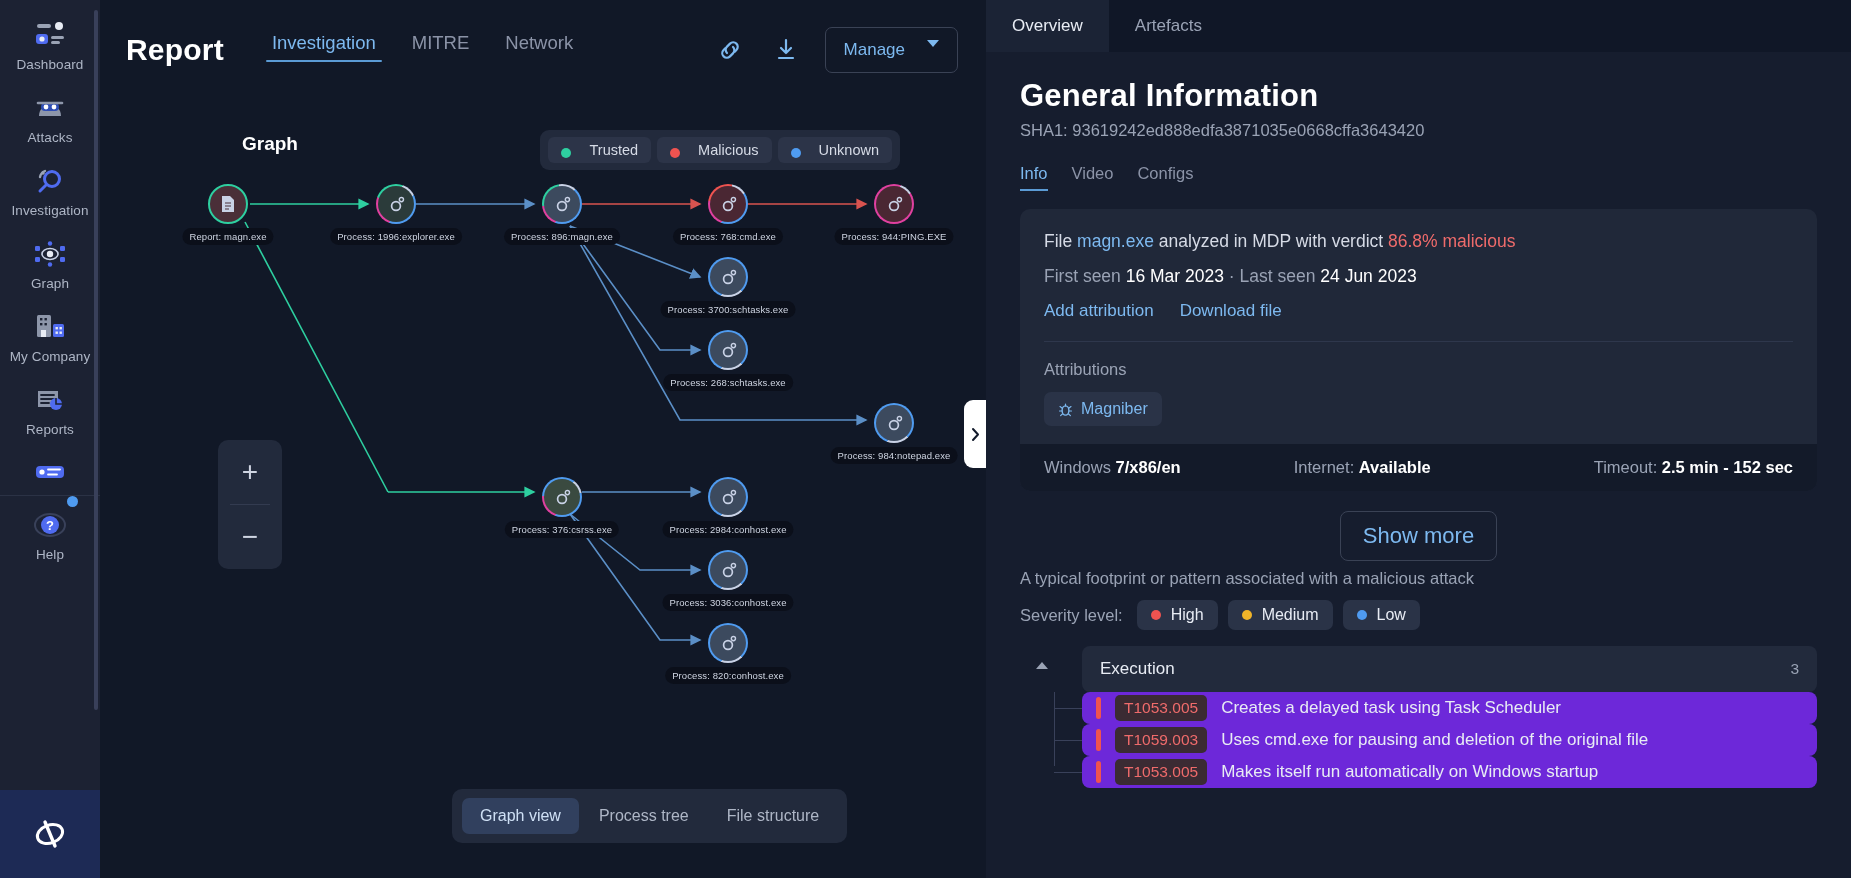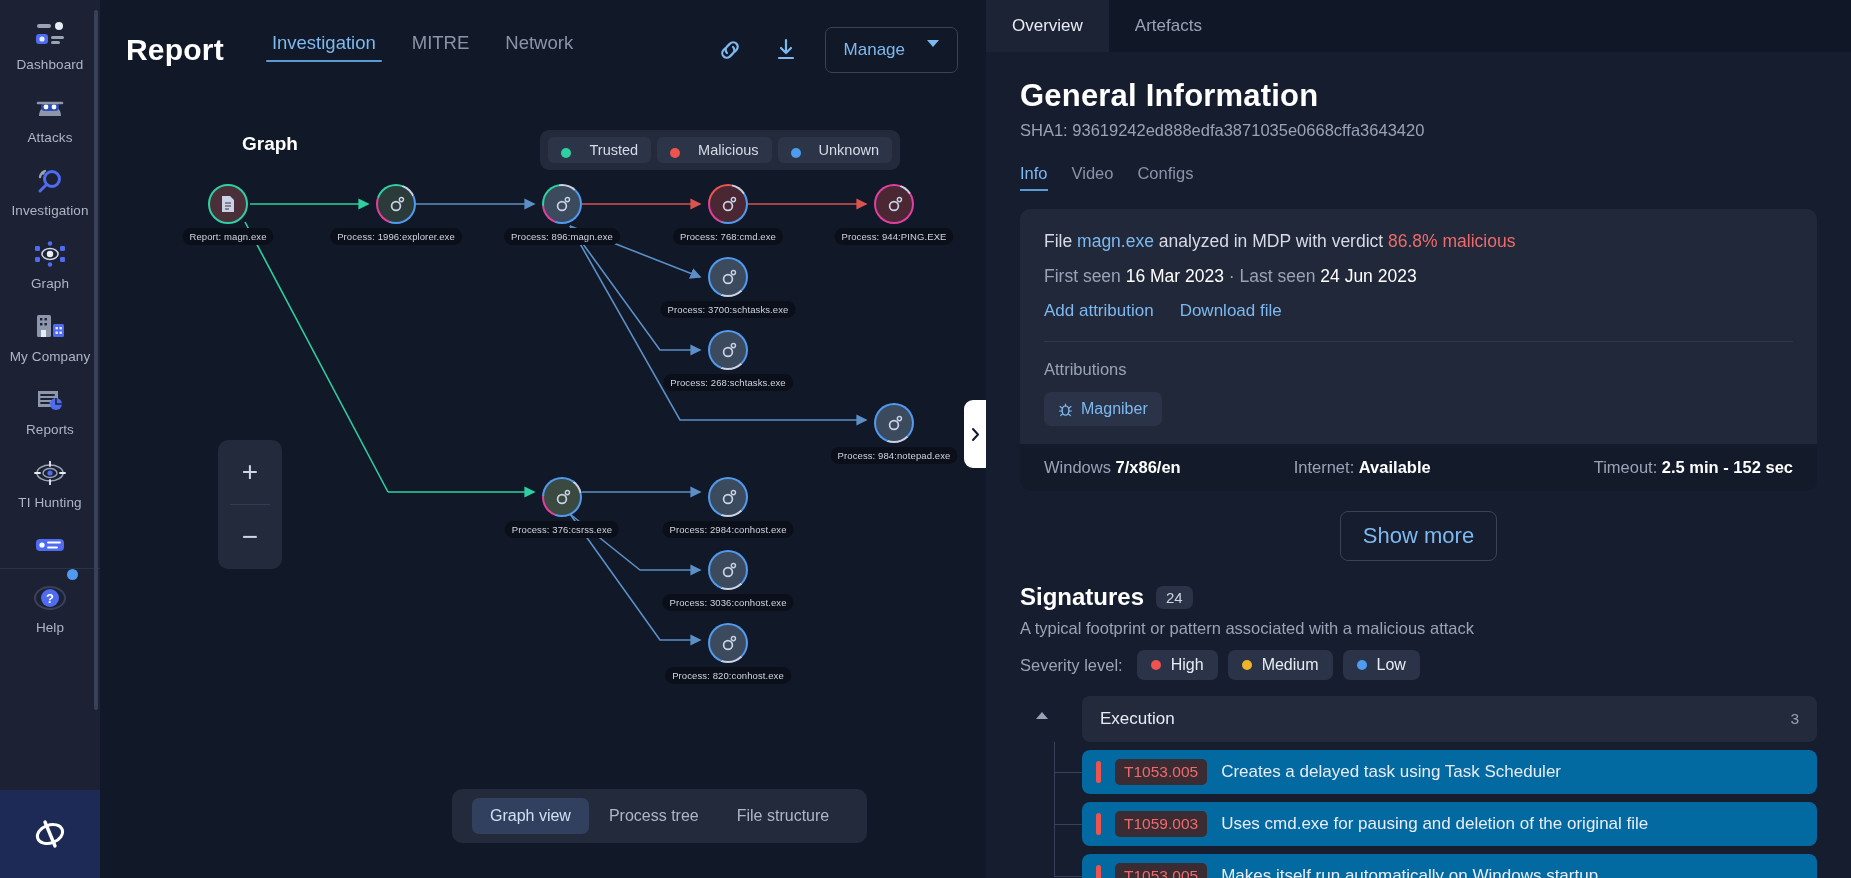--- a/index.html
+++ b/index.html
@@ -100,21 +100,21 @@
     border-radius: 10px; overflow: hidden;
   }
   .zoom-btn {
     height: 64px; display: flex; align-items: center; justify-content: center;
     color: #cfd5e2; font-size: 28px; cursor: pointer;
   }
   .zoom-sep { height: 1px; background: #333b50; margin: 0 12px; }
 
   .view-switch {
     position: absolute; left: 352px; bottom: 35px; display: flex; gap: 2px;
-    background: #222a3c; border-radius: 10px; padding: 9px 20px;
+    background: #222a3c; border-radius: 10px; padding: 9px 10px;
   }
   .view-btn {
     padding: 9px 18px; border-radius: 7px; color: #aeb6c6; font-size: 16px; cursor: pointer;
   }
   .view-btn.active { background: #31405e; color: #cfe0f5; }
 
   .drawer-handle {
     position: absolute; right: 0; top: 400px; width: 22px; height: 68px;
     background: #ffffff; border-radius: 9px 0 0 9px;
     display: flex; align-items: center; justify-content: center; cursor: pointer;
@@ -192,21 +192,21 @@
   .group-name { color: #e8ecf4; font-size: 17px; }
   .group-count { margin-left: auto; color: #9aa3b5; font-size: 15.5px; }
   .chev-up {
     position: absolute; left: 16px; top: 16px;
     width: 0; height: 0; border-left: 6px solid transparent; border-right: 6px solid transparent;
     border-bottom: 7px solid #9aa3b5; cursor: pointer;
   }
   .tree-line { position: absolute; left: 34px; top: 46px; bottom: 22px; width: 1px; background: #39415a; }
   .sig-row {
     position: relative; display: flex; align-items: center; gap: 14px;
-    background: #0369a1; border-radius: 8px; height: 44px; margin-top: 8px; padding-left: 14px;
+    background: #6d28d9; border-radius: 8px; height: 32px; margin-top: 0; padding-left: 14px;
   }
   .sig-row::before {
     content: ""; position: absolute; left: -28px; top: 50%; width: 28px; height: 1px; background: #39415a;
   }
   .sev-bar { width: 5px; height: 22px; border-radius: 3px; background: #ef5350; }
   .tcode {
     background: #3b2b33; color: #ef6b6b; font-size: 15.5px; border-radius: 5px; padding: 4px 9px;
     cursor: pointer;
   }
   .sig-text { color: #e8ecf4; font-size: 17px; }
@@ -298,31 +298,20 @@
         <svg width="30" height="26" viewBox="0 0 30 26">
           <path d="M3 4h20v16H3z" fill="#8d96aa"></path>
           <path d="M6 8h13M6 12h13M6 16h8" stroke="#1c2233" stroke-width="1.8" stroke-linecap="round"></path>
           <circle cx="21" cy="17" r="6" fill="#4f6bf0"></circle>
           <path d="M21 11v6h6" fill="none" stroke="#1c2233" stroke-width="1.6"></path>
         </svg>
       </span>
       <span class="nav-label">Reports</span>
     </div>
 
-    <div class="nav-item">
-      <span class="nav-icon">
-        <svg width="32" height="24" viewBox="0 0 32 24">
-          <ellipse cx="16" cy="12" rx="13" ry="8" fill="none" stroke="#9aa3b5" stroke-width="1.6"></ellipse>
-          <ellipse cx="16" cy="12" rx="7" ry="4.5" fill="none" stroke="#9aa3b5" stroke-width="1.4"></ellipse>
-          <circle cx="16" cy="12" r="2.6" fill="#4f6bf0"></circle>
-          <path d="M16 0v5M16 19v5M1 12h5M26 12h5" stroke="#e8ecf4" stroke-width="1.8" stroke-linecap="round"></path>
-        </svg>
-      </span>
-      <span class="nav-label">TI Hunting</span>
-    </div>
 
     <div class="nav-item" style="padding-bottom:2px;">
       <span class="nav-icon">
         <svg width="32" height="18" viewBox="0 0 32 18">
           <rect x="2" y="2" width="28" height="12" rx="4" fill="#4f6bf0"></rect>
           <circle cx="8" cy="8" r="2.6" fill="#ffffff"></circle>
           <path d="M14 5.5h12M14 10.5h9" stroke="#ffffff" stroke-width="1.8" stroke-linecap="round"></path>
         </svg>
       </span>
     </div>
@@ -623,24 +612,20 @@
             <span>Timeout:</span>
             <span class="v">2.5 min - 152 sec</span>
           </div>
         </div>
       </div>
 
       <div class="showmore-row">
         <div class="showmore">Show more</div>
       </div>
 
-      <div class="sig-head">
-        <span class="sig-title">Signatures</span>
-        <span class="sig-count">24</span>
-      </div>
       <div class="sig-desc">A typical footprint or pattern associated with a malicious attack</div>
 
       <div class="sev-row">
         <span class="sev-label">Severity level:</span>
         <div class="sev-chip">
           <span class="dot" style="background:#ef5350"></span>
           <span>High</span>
         </div>
         <div class="sev-chip">
           <span class="dot" style="background:#f0b429"></span>

